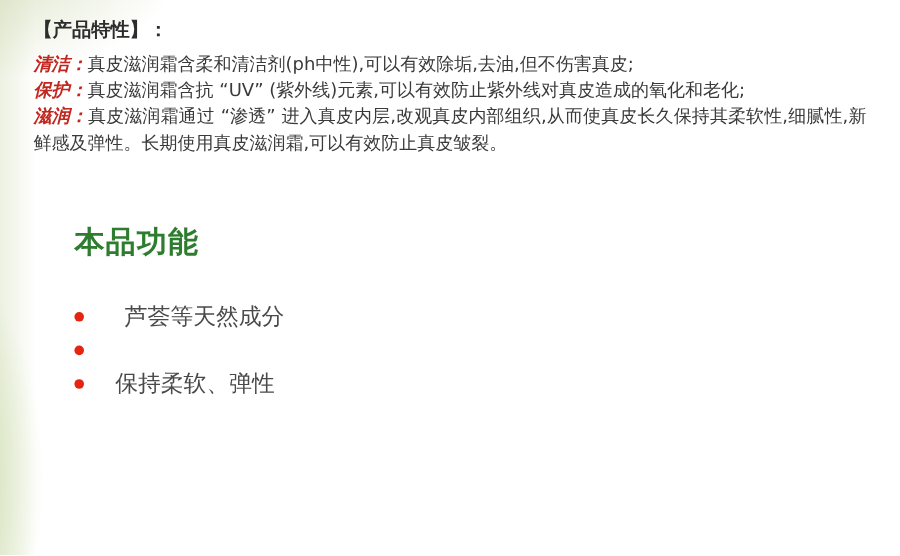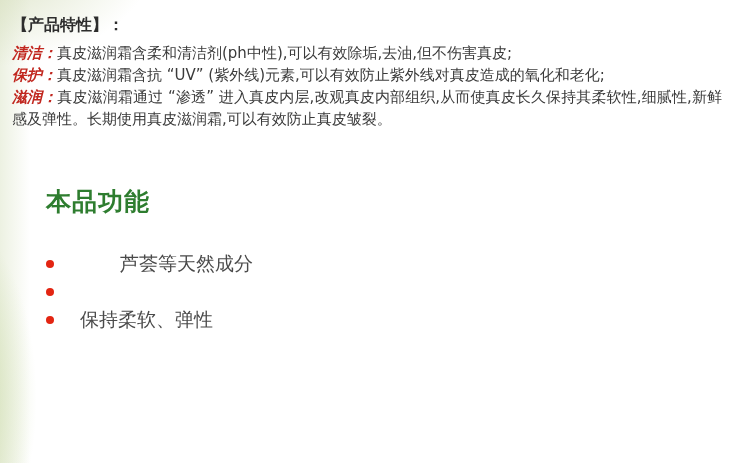--- a/index.html
+++ b/index.html
@@ -22,21 +22,21 @@
     inset: 0;
     pointer-events: none;
     background:
       radial-gradient(ellipse 260px 150px at -4% -8%, rgba(212, 221, 186, 0.95) 0%, rgba(255,255,255,0) 70%),
       radial-gradient(ellipse 120px 260px at -6% 86%, rgba(198, 216, 160, 0.85) 0%, rgba(255,255,255,0) 68%),
       linear-gradient(to right, rgba(214, 224, 190, 0.45) 0%, rgba(255,255,255,0) 4%);
   }
 
   .content {
     position: relative;
-    padding: 14px 28px 0 12px;
+    padding: 14px 28px 0 28px;
   }
 
   .section-header {
     font-size: 16px;
     line-height: 21px;
     font-weight: bold;
     color: #2d2d2d;
     margin-bottom: 7px;
   }
 
@@ -93,21 +93,21 @@
   .bullet {
     display: inline-block;
     width: 8px;
     height: 8px;
     border-radius: 50%;
     background: var(--bullet-red, #e32512);
     margin: 0 26px 0 0;
     flex: 0 0 auto;
   }
 
-  .functions-list li.indent-extra .fn-text { padding-left: 8px; margin-left: 32px; }
+  .functions-list li.indent-extra .fn-text { padding-left: 8px; }
 </style>
 </head>
 <body>
 
 <div class="page">
   <div class="bg-accent"></div>
 
   <div class="content">
 
     <div class="section-header">【产品特性】：</div>

